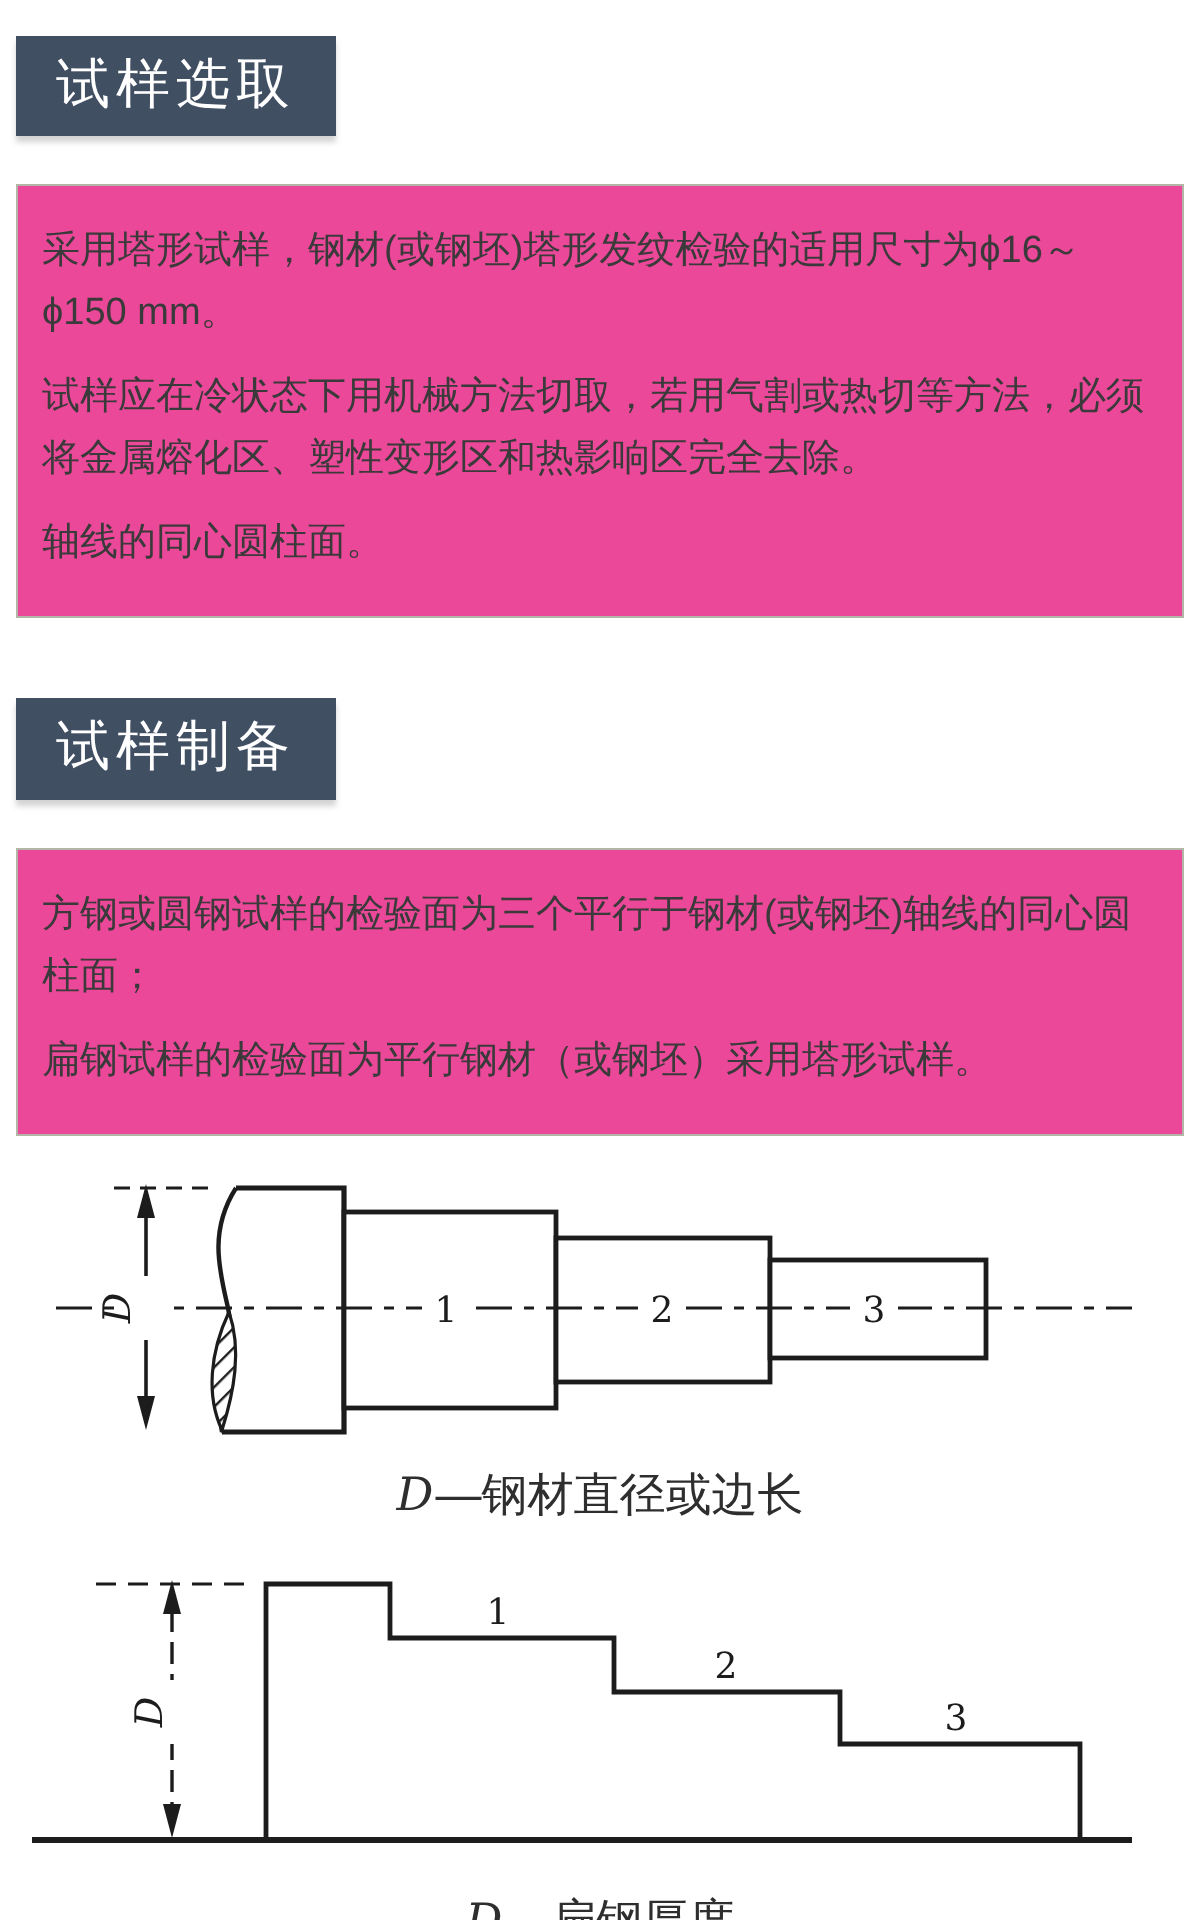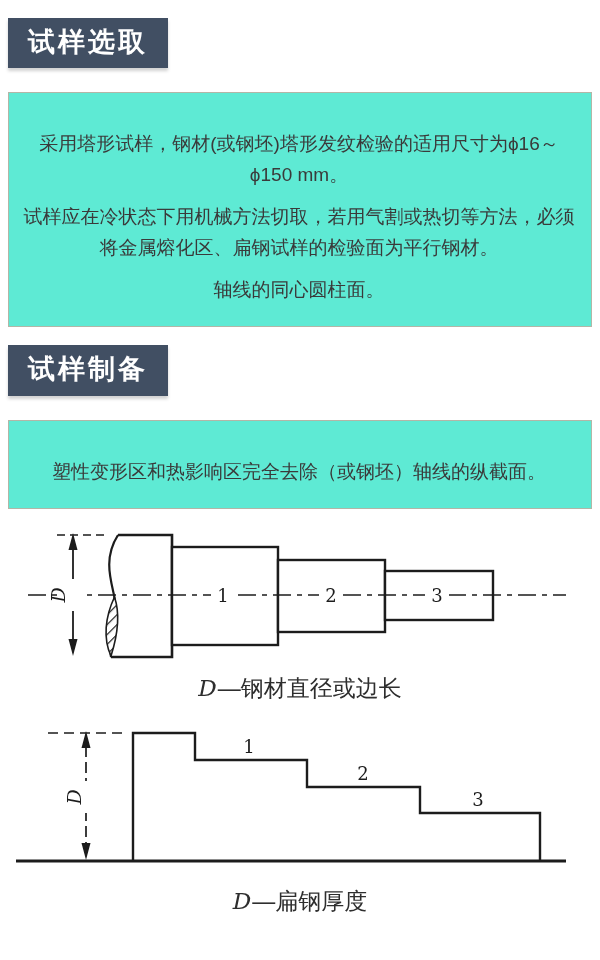--- a/index.html
+++ b/index.html
@@ -11,36 +11,35 @@
     color: #3a3a3a;
     box-sizing: border-box;
     padding-bottom: 18px;
   }
   .section-header {
     display: inline-block;
     margin: 18px 0 0 8px;
     background: #414f63;
     color: #ffffff;
     font-size: 27px;
-    font-weight: bold;
+    font-weight: normal;
     letter-spacing: 3px;
     padding: 8px 20px 10px 20px;
     line-height: 1.2;
     box-shadow: 0 3px 3px rgba(0,0,0,0.18);
   }
-  .section-header.second { margin-top: 18px; }
+  .section-header.second { margin-top: 40px; }
   .text-box {
     margin: 24px 8px 0 8px;
     border: 1px solid #b3b6a7;
-    padding: 24px 14px 10px 12px;
+    padding: 6px 14px 10px 12px;
     font-size: 19px;
     line-height: 31px;
     color: #3a3a3a;
-    background: #5eead4;
-    text-align: center;
+    background: #ec4899;
   }
   .text-box p { margin: 11px 0; }
   figure { margin: 14px 0 0 0; padding: 0; }
   figure.second { margin-top: 18px; }
   svg { display: block; }
   .diagram-caption {
     text-align: center;
     font-size: 23px;
     color: #2e2e2e;
     margin-top: 2px;
@@ -66,29 +65,30 @@
 </head>
 <body>
 
 <div class="page">
 
   
   <div class="section-header">试样选取</div>
 
   <div class="text-box">
     <p>采用塔形试样，钢材(或钢坯)塔形发纹检验的适用尺寸为ϕ16～ϕ150 mm。</p>
-    <p>试样应在冷状态下用机械方法切取，若用气割或热切等方法，必须将金属熔化区、扁钢试样的检验面为平行钢材。</p>
+    <p>试样应在冷状态下用机械方法切取，若用气割或热切等方法，必须将金属熔化区、塑性变形区和热影响区完全去除。</p>
     <p>轴线的同心圆柱面。</p>
   </div>
 
   
   <div class="section-header second">试样制备</div>
 
   <div class="text-box">
-    <p>塑性变形区和热影响区完全去除（或钢坯）轴线的纵截面。</p>
+    <p>方钢或圆钢试样的检验面为三个平行于钢材(或钢坯)轴线的同心圆柱面；</p>
+    <p>扁钢试样的检验面为平行钢材（或钢坯）采用塔形试样。</p>
   </div>
 
   
   <figure>
     <svg viewBox="0 0 600 148" width="600" height="148">
       <defs>
         <pattern id="hatch" patternUnits="userSpaceOnUse" width="7" height="7" patternTransform="rotate(45)">
           <rect width="7" height="7" fill="#ffffff"></rect>
           <line x1="0" y1="0" x2="0" y2="7" stroke="#1c1c1c" stroke-width="2.4"></line>
         </pattern>

